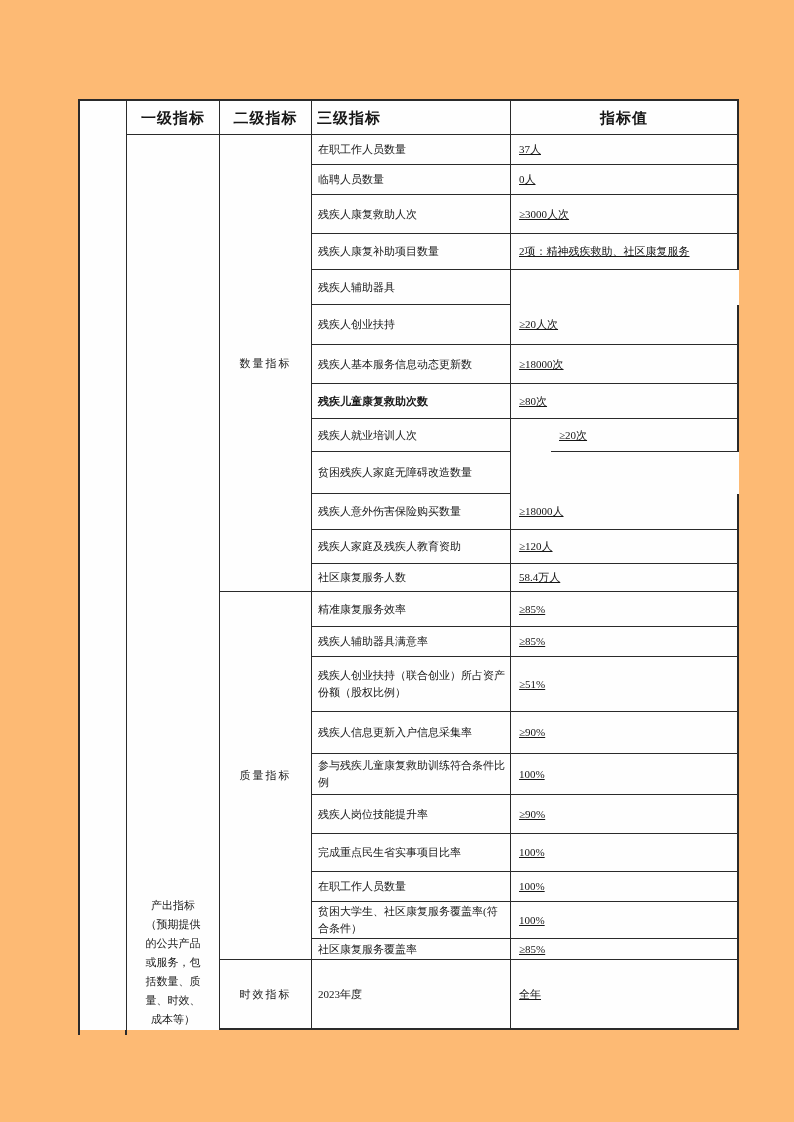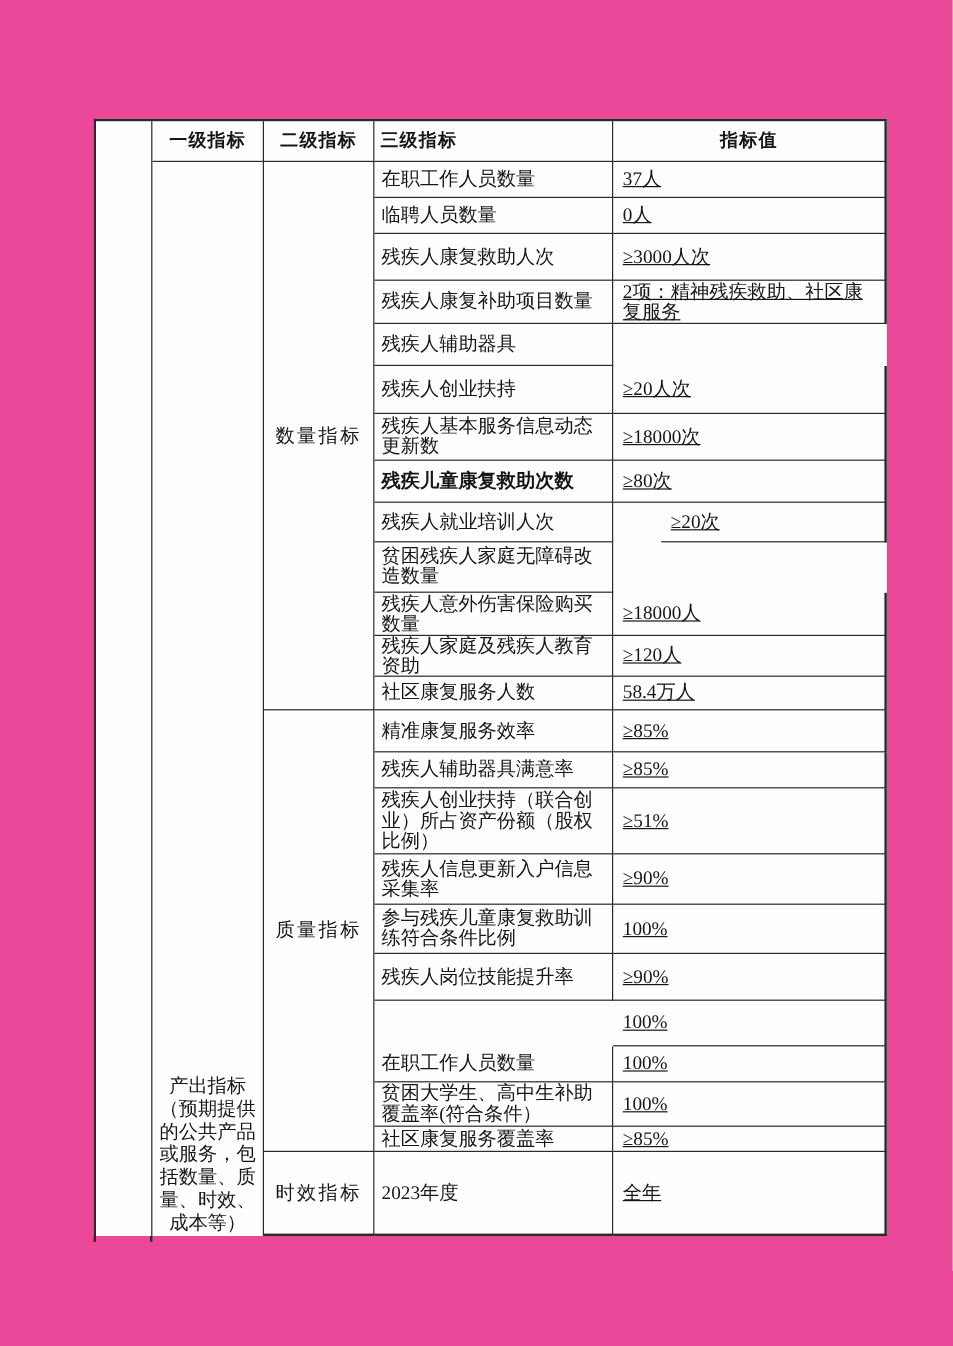--- a/index.html
+++ b/index.html
@@ -1,39 +1,39 @@
 <!DOCTYPE html>
 <html><head>
 <meta charset="utf-8">
 <style>
   html,body{margin:0;padding:0;background:#ffffff;}
   .page{
     position:relative;
     width:794px;height:1122px;
-    background:#ec4899;
+    background:#fdba74;
     font-family:"Liberation Serif","DejaVu Serif",serif;
     color:#161616;
     overflow:hidden;
   }
   .grid{
     position:absolute;left:78px;top:99px;
     width:661px;
     display:grid;
     grid-template-columns:47px 93px 92px 199px 1fr;
     border-top:2px solid #2a2a2a;
     border-left:2px solid #2a2a2a;
     box-sizing:border-box;
     background:#fefefe;
   }
   .cell{
     box-sizing:border-box;
     border-right:1.5px solid #2a2a2a;
     border-bottom:1.5px solid #2a2a2a;
     overflow:hidden;
-    font-size:16px;
+    font-size:11px;
     line-height:17px;
   }
   .edge-r{border-right-width:2px;}
   .edge-b{border-bottom-width:2px;}
   .no-b{border-bottom:none;}
   .head{
     display:flex;align-items:center;justify-content:center;
     font-family:"Liberation Sans","DejaVu Sans",sans-serif;
     font-weight:700;font-size:15px;letter-spacing:1px;
   }
@@ -83,43 +83,44 @@
       <div class="cell value edge-r" style="grid-area: 5 / 5 / 6 / 6;">2项：精神残疾救助、社区康复服务</div>
       <div class="cell label" style="grid-area: 6 / 4 / 7 / 5;">残疾人辅助器具</div>
       <div class="cell label" style="grid-area: 7 / 4 / 8 / 5;">残疾人创业扶持</div>
       <div class="cell value edge-r" style="grid-area: 7 / 5 / 8 / 6;">≥20人次</div>
       <div class="cell label" style="grid-area: 8 / 4 / 9 / 5;">残疾人基本服务信息动态更新数</div>
       <div class="cell value edge-r" style="grid-area: 8 / 5 / 9 / 6;">≥18000次</div>
       <div class="cell label" style="grid-area: 9 / 4 / 10 / 5; font-weight: bold;">残疾儿童康复救助次数</div>
       <div class="cell value edge-r" style="grid-area: 9 / 5 / 10 / 6;">≥80次</div>
       <div class="cell label" style="grid-area: 10 / 4 / 11 / 5;">残疾人就业培训人次</div>
       <div class="cell value edge-r" style="grid-area: 10 / 5 / 11 / 6; margin-left: 40px;">≥20次</div>
-      <div class="cell label" style="grid-area: 11 / 4 / 12 / 5; font-family: Liberation Mono, monospace;">贫困残疾人家庭无障碍改造数量</div>
+      <div class="cell label" style="grid-area: 11 / 4 / 12 / 5;">贫困残疾人家庭无障碍改造数量</div>
       <div class="cell label" style="grid-area: 12 / 4 / 13 / 5;">残疾人意外伤害保险购买数量</div>
       <div class="cell value edge-r" style="grid-area: 12 / 5 / 13 / 6;">≥18000人</div>
       <div class="cell label" style="grid-area: 13 / 4 / 14 / 5;">残疾人家庭及残疾人教育资助</div>
       <div class="cell value edge-r" style="grid-area: 13 / 5 / 14 / 6;">≥120人</div>
       <div class="cell label" style="grid-area: 14 / 4 / 15 / 5;">社区康复服务人数</div>
       <div class="cell value edge-r" style="grid-area: 14 / 5 / 15 / 6;">58.4万人</div>
       <div class="cell label" style="grid-area: 15 / 4 / 16 / 5;">精准康复服务效率</div>
       <div class="cell value edge-r" style="grid-area: 15 / 5 / 16 / 6;">≥85%</div>
       <div class="cell label" style="grid-area: 16 / 4 / 17 / 5;">残疾人辅助器具满意率</div>
       <div class="cell value edge-r" style="grid-area: 16 / 5 / 17 / 6;">≥85%</div>
       <div class="cell label" style="grid-area: 17 / 4 / 18 / 5;">残疾人创业扶持（联合创业）所占资产份额（股权比例）</div>
       <div class="cell value edge-r" style="grid-area: 17 / 5 / 18 / 6;">≥51%</div>
       <div class="cell label" style="grid-area: 18 / 4 / 19 / 5;">残疾人信息更新入户信息采集率</div>
       <div class="cell value edge-r" style="grid-area: 18 / 5 / 19 / 6;">≥90%</div>
       <div class="cell label" style="grid-area: 19 / 4 / 20 / 5;">参与残疾儿童康复救助训练符合条件比例</div>
       <div class="cell value edge-r" style="grid-area: 19 / 5 / 20 / 6;">100%</div>
       <div class="cell label" style="grid-area: 20 / 4 / 21 / 5;">残疾人岗位技能提升率</div>
       <div class="cell value edge-r" style="grid-area: 20 / 5 / 21 / 6;">≥90%</div>
+      <div class="cell label" style="grid-area: 21 / 4 / 22 / 5;">完成重点民生省实事项目比率</div>
       <div class="cell value edge-r" style="grid-area: 21 / 5 / 22 / 6;">100%</div>
       <div class="cell label" style="grid-area: 22 / 4 / 23 / 5;">在职工作人员数量</div>
       <div class="cell value edge-r" style="grid-area: 22 / 5 / 23 / 6;">100%</div>
-      <div class="cell label" style="grid-area: 23 / 4 / 24 / 5;">贫困大学生、高中生补助覆盖率(符合条件）</div>
+      <div class="cell label" style="grid-area: 23 / 4 / 24 / 5;">贫困大学生、社区康复服务覆盖率(符合条件）</div>
       <div class="cell value edge-r" style="grid-area: 23 / 5 / 24 / 6;">100%</div>
       <div class="cell label" style="grid-area: 24 / 4 / 25 / 5;">社区康复服务覆盖率</div>
       <div class="cell value edge-r" style="grid-area: 24 / 5 / 25 / 6;">≥85%</div>
       <div class="cell label edge-b" style="grid-area: 25 / 4 / 26 / 5;">2023年度</div>
       <div class="cell value edge-r edge-b" style="grid-area: 25 / 5 / 26 / 6;">全年</div>
     </div>
   <div class="stub" style="left:78px;top:1030px;"></div>
   <div class="stub" style="left:125px;top:1030px;"></div>
 </div>
 

